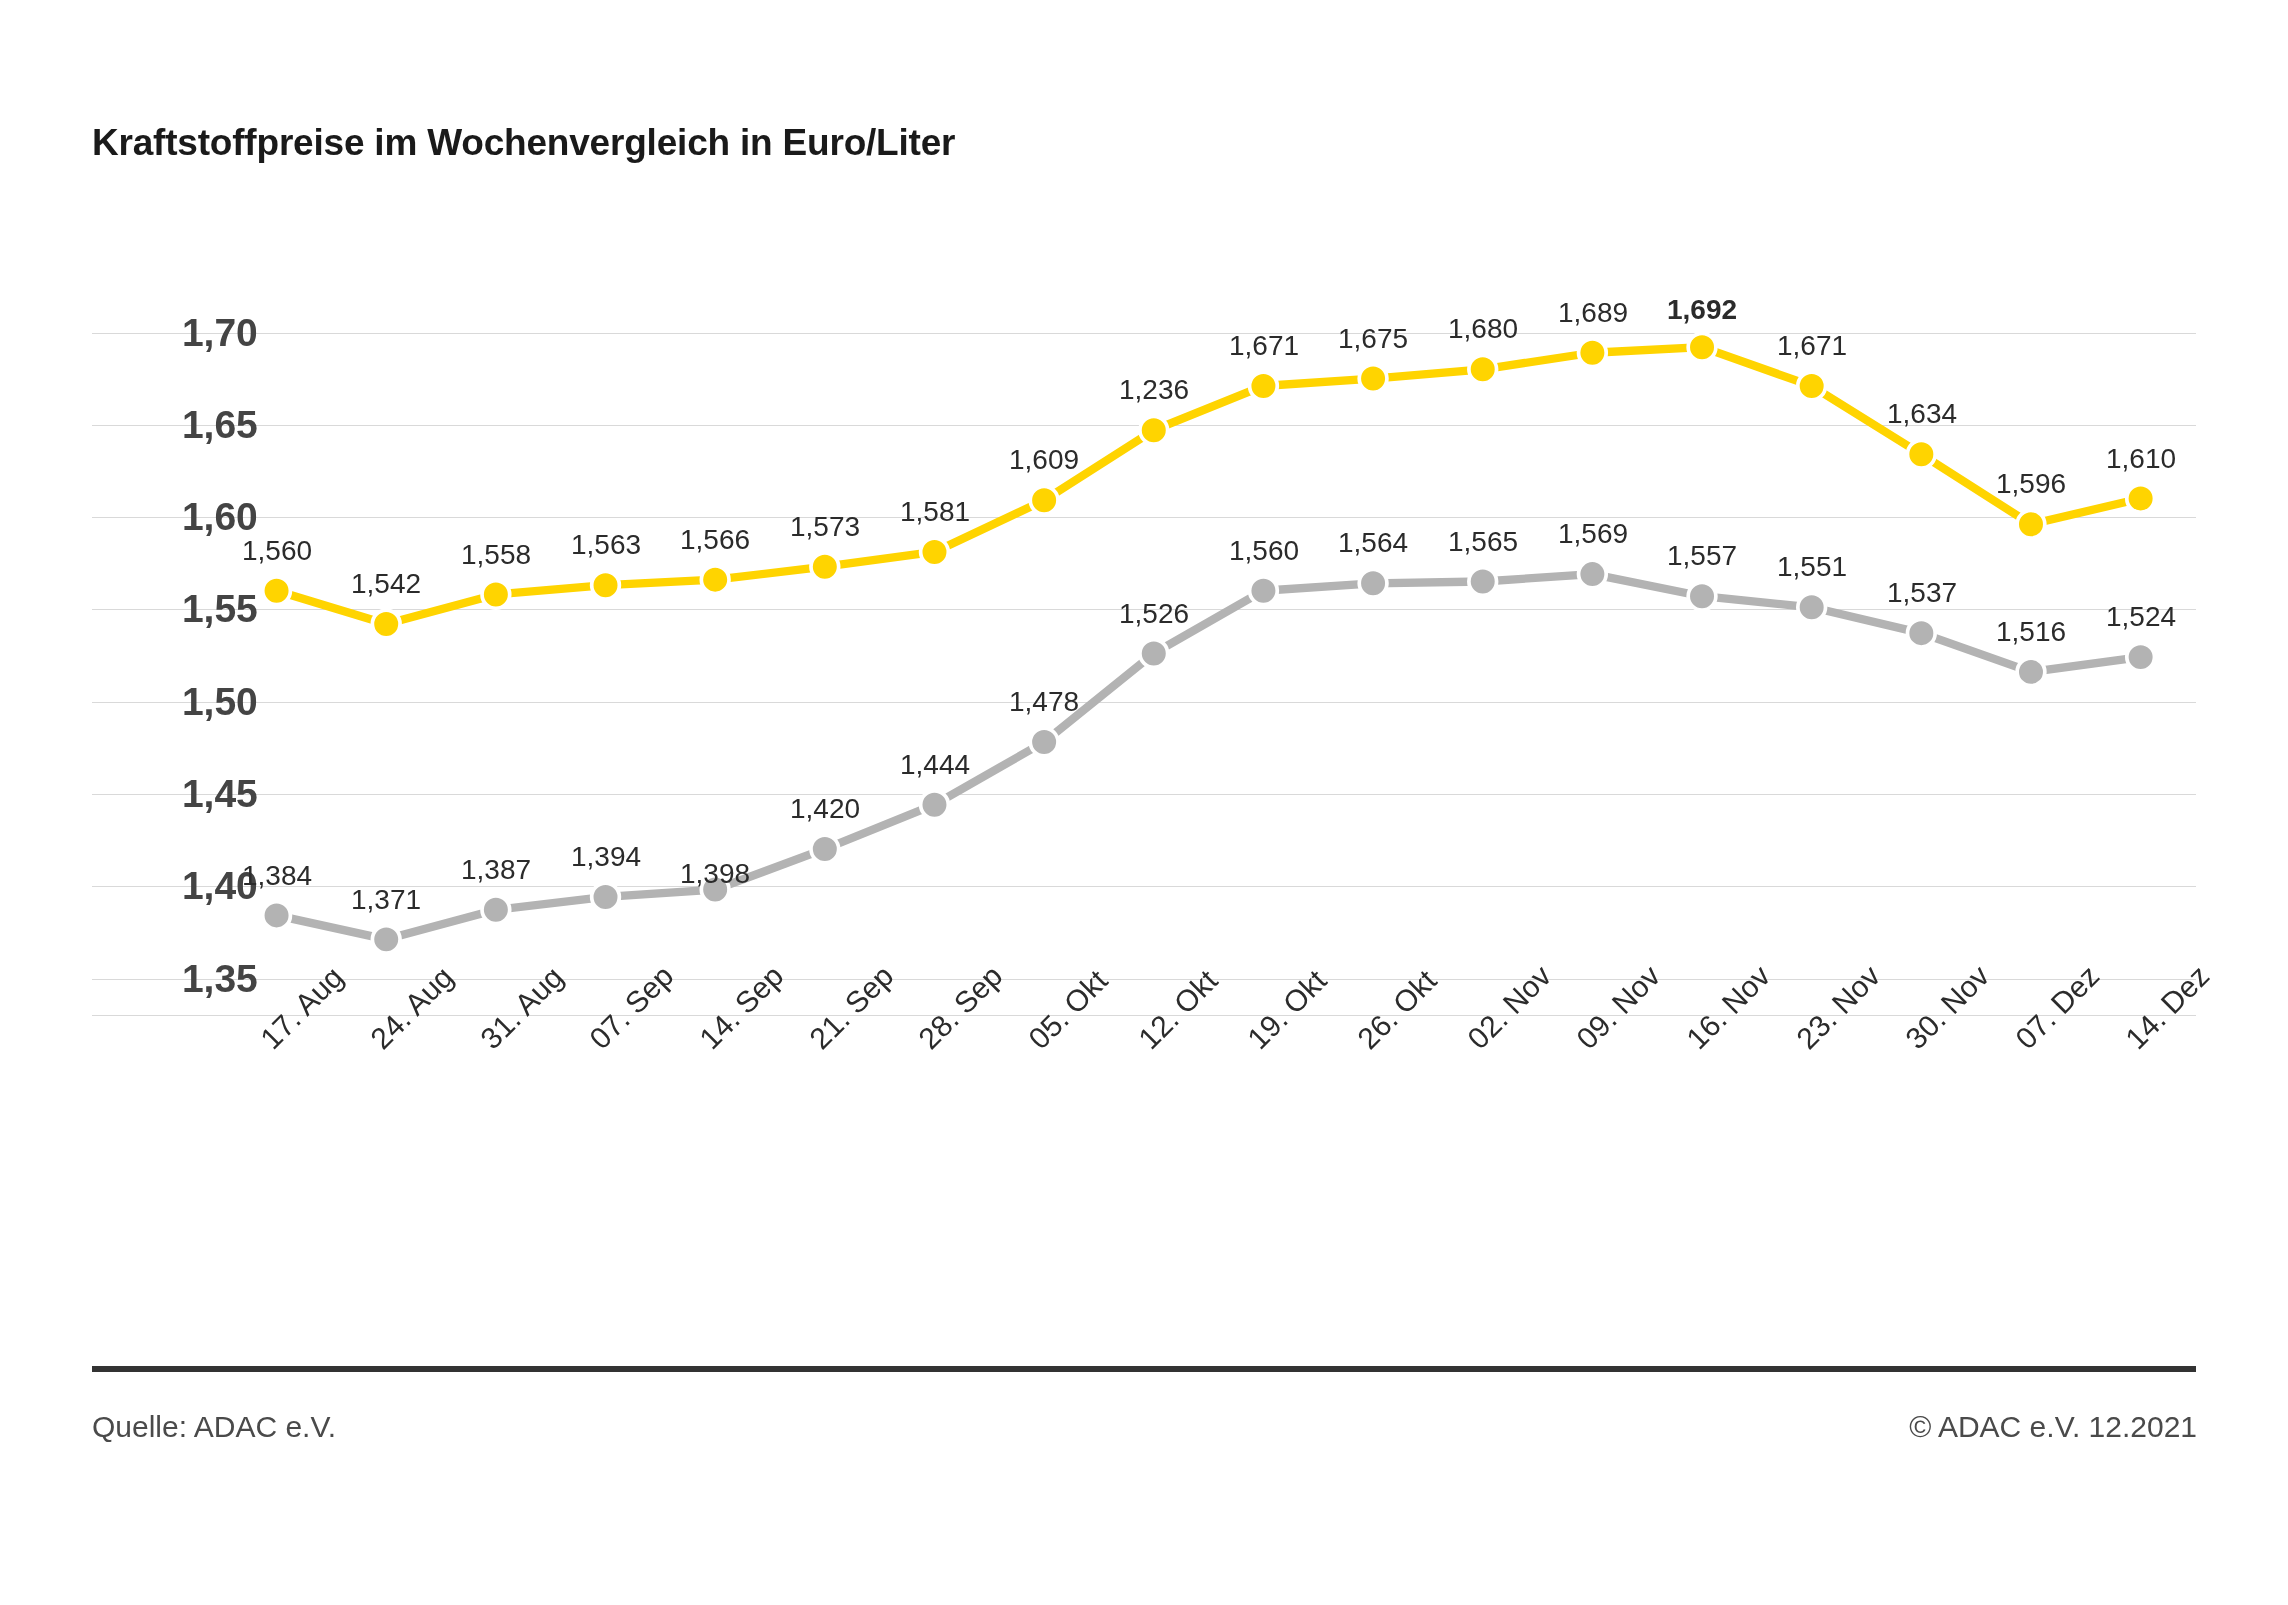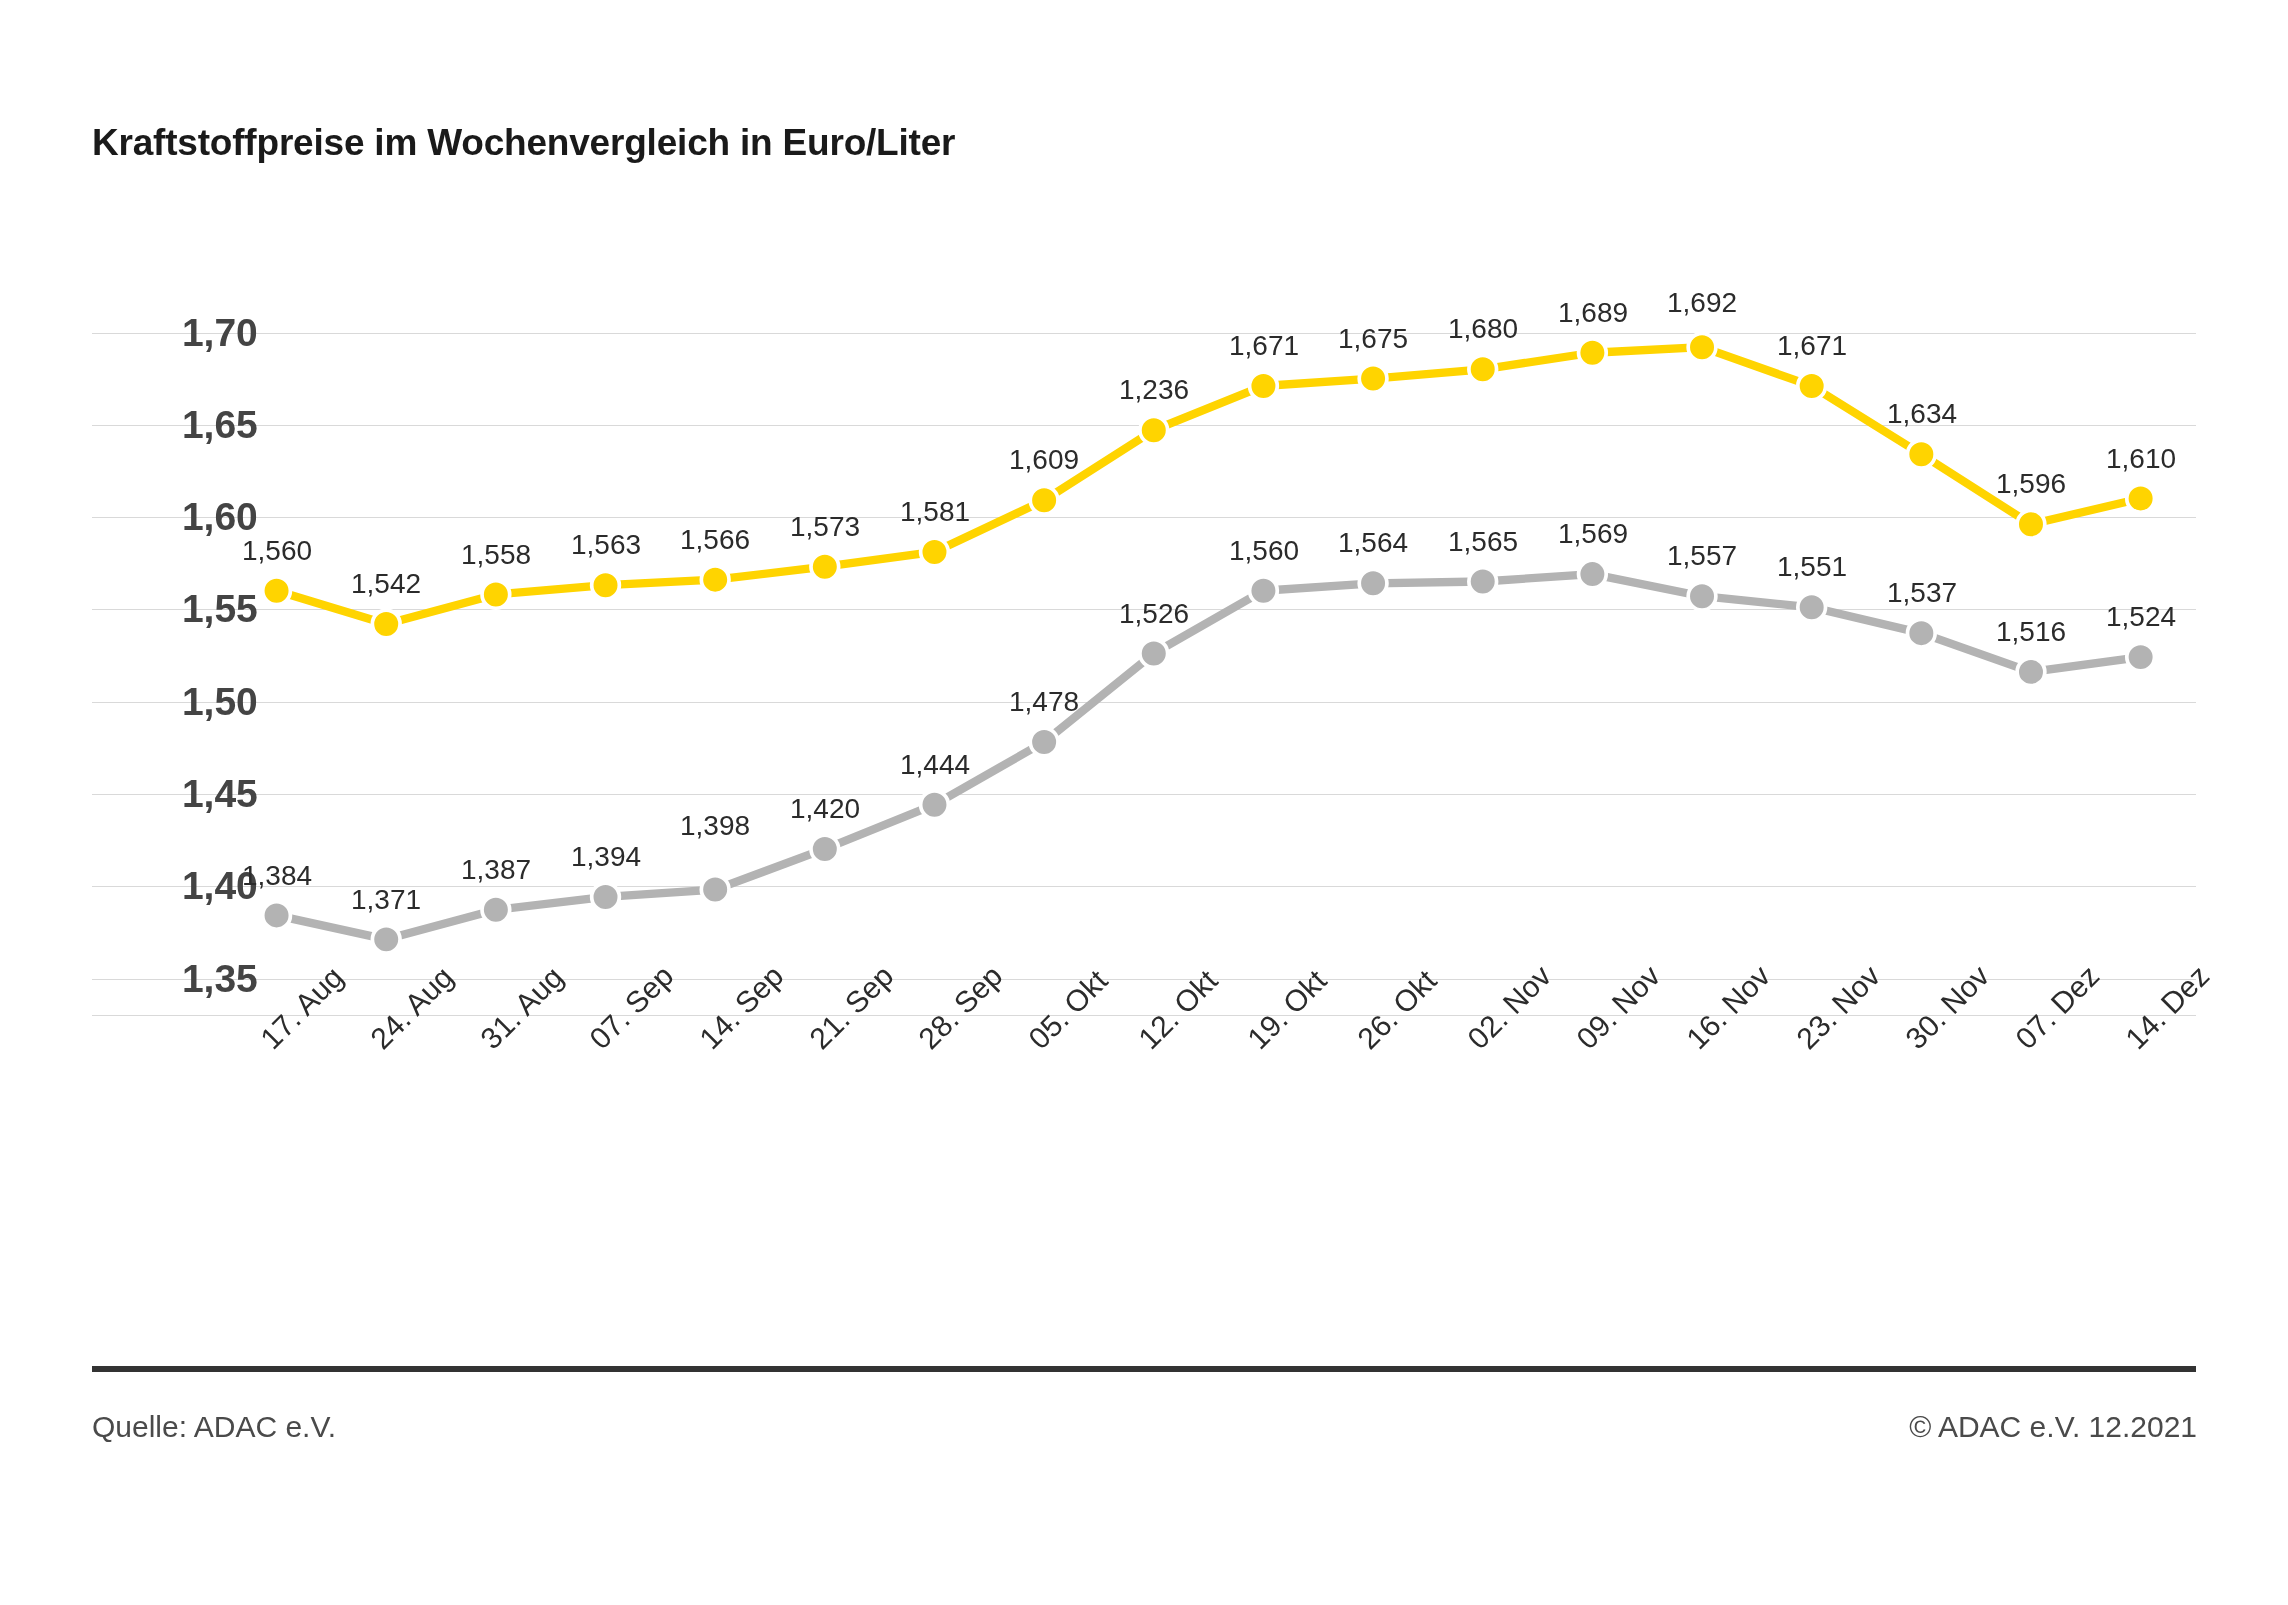--- a/index.html
+++ b/index.html
@@ -224,30 +224,30 @@
         <div class="point-label" style="left: 514px; top: 247px;">1,563</div>
         <div class="point-label" style="left: 623px; top: 242px;">1,566</div>
         <div class="point-label" style="left: 733px; top: 229px;">1,573</div>
         <div class="point-label" style="left: 843px; top: 214px;">1,581</div>
         <div class="point-label" style="left: 952px; top: 162px;">1,609</div>
         <div class="point-label" style="left: 1062px; top: 92px;">1,236</div>
         <div class="point-label" style="left: 1172px; top: 48px;">1,671</div>
         <div class="point-label" style="left: 1281px; top: 41px;">1,675</div>
         <div class="point-label" style="left: 1391px; top: 31px;">1,680</div>
         <div class="point-label" style="left: 1501px; top: 14.8px;">1,689</div>
-        <div class="point-label" style="left: 1610px; top: 5px;">1,692</div>
+        <div class="point-label" style="left: 1610px; top: 12px; font-weight: bold;">1,692</div>
         <div class="point-label" style="left: 1720px; top: 48px;">1,671</div>
         <div class="point-label" style="left: 1830px; top: 116px;">1,634</div>
         <div class="point-label" style="left: 1939px; top: 186px;">1,596</div>
         <div class="point-label" style="left: 2049px; top: 161px;">1,610</div>
         <div class="point-label" style="left: 185px; top: 578px; text-align: center;">1,384</div>
         <div class="point-label" style="left: 294px; top: 602px;">1,371</div>
         <div class="point-label" style="left: 404px; top: 572px;">1,387</div>
         <div class="point-label" style="left: 514px; top: 559px;">1,394</div>
-        <div class="point-label" style="left: 623px; top: 528px; text-align: right;">1,398</div>
+        <div class="point-label" style="left: 623px; top: 576px; text-align: right;">1,398</div>
         <div class="point-label" style="left: 733px; top: 511px;">1,420</div>
         <div class="point-label" style="left: 843px; top: 467px;">1,444</div>
         <div class="point-label" style="left: 952px; top: 404px;">1,478</div>
         <div class="point-label" style="left: 1062px; top: 316px;">1,526</div>
         <div class="point-label" style="left: 1172px; top: 253px;">1,560</div>
         <div class="point-label" style="left: 1281px; top: 245px;">1,564</div>
         <div class="point-label" style="left: 1391px; top: 244px;">1,565</div>
         <div class="point-label" style="left: 1501px; top: 236px;">1,569</div>
         <div class="point-label" style="left: 1610px; top: 258px;">1,557</div>
         <div class="point-label" style="left: 1720px; top: 269px;">1,551</div>

